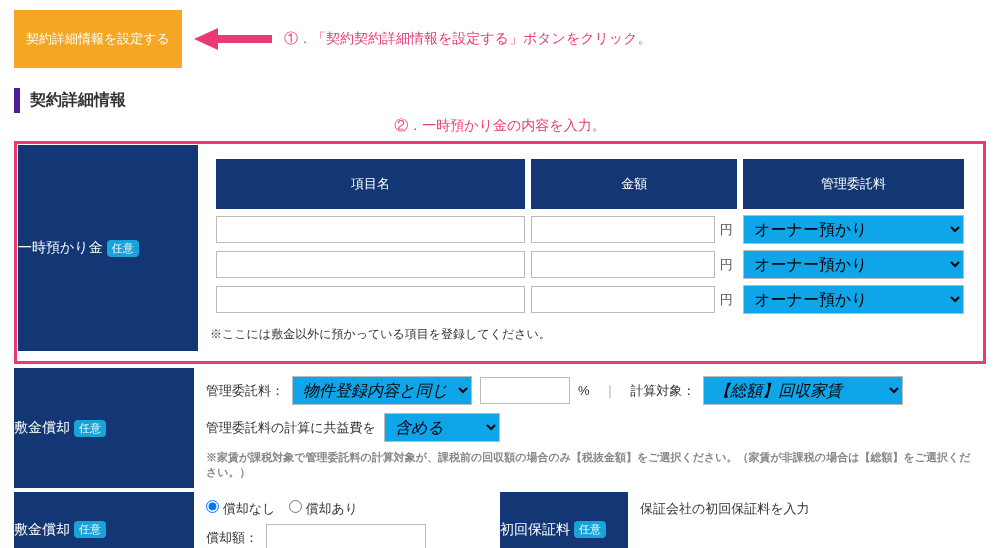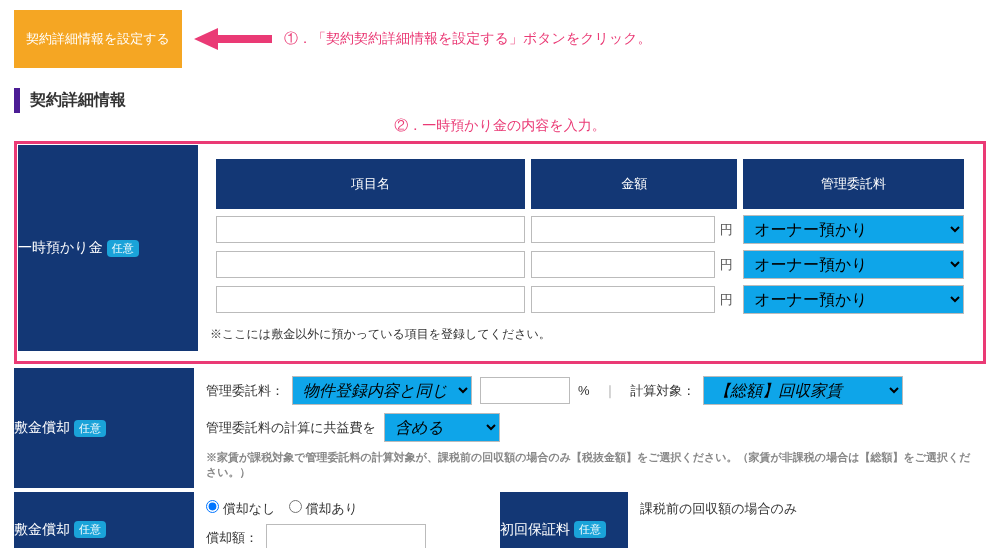--- a/index.html
+++ b/index.html
@@ -146,18 +146,18 @@
           <input class="inp small-inp" style="">
         </div>
       </div>
     </div>
     <div class="block" style="flex:1">
       <div class="sidebar" style="width:128px">
         <span>初回保証料</span>
         <span class="badge">任意</span>
       </div>
       <div class="panel">
-        <div>課税前の回収額の場合のみ</div>
+        <div>保証会社の初回保証料を入力</div>
       </div>
     </div>
   </div>
 
 </div>
 
 </body></html>

